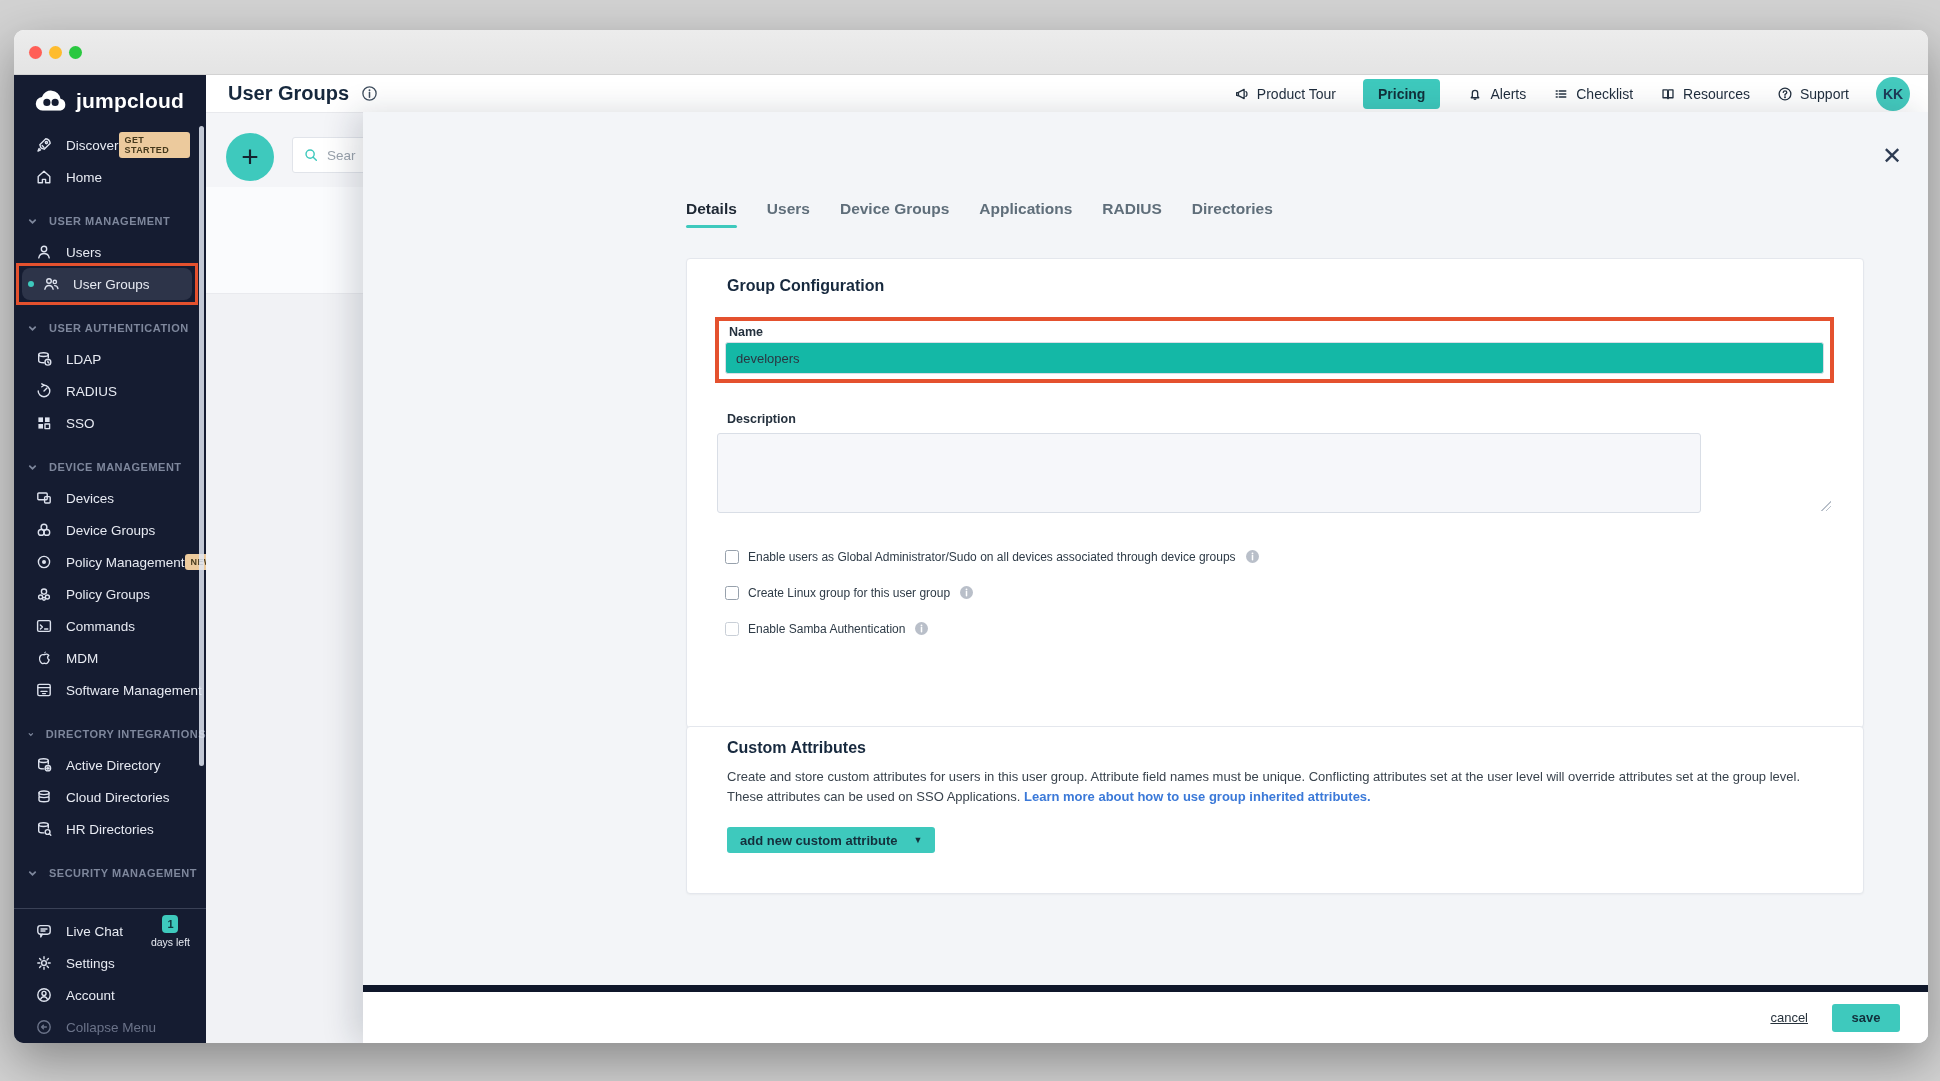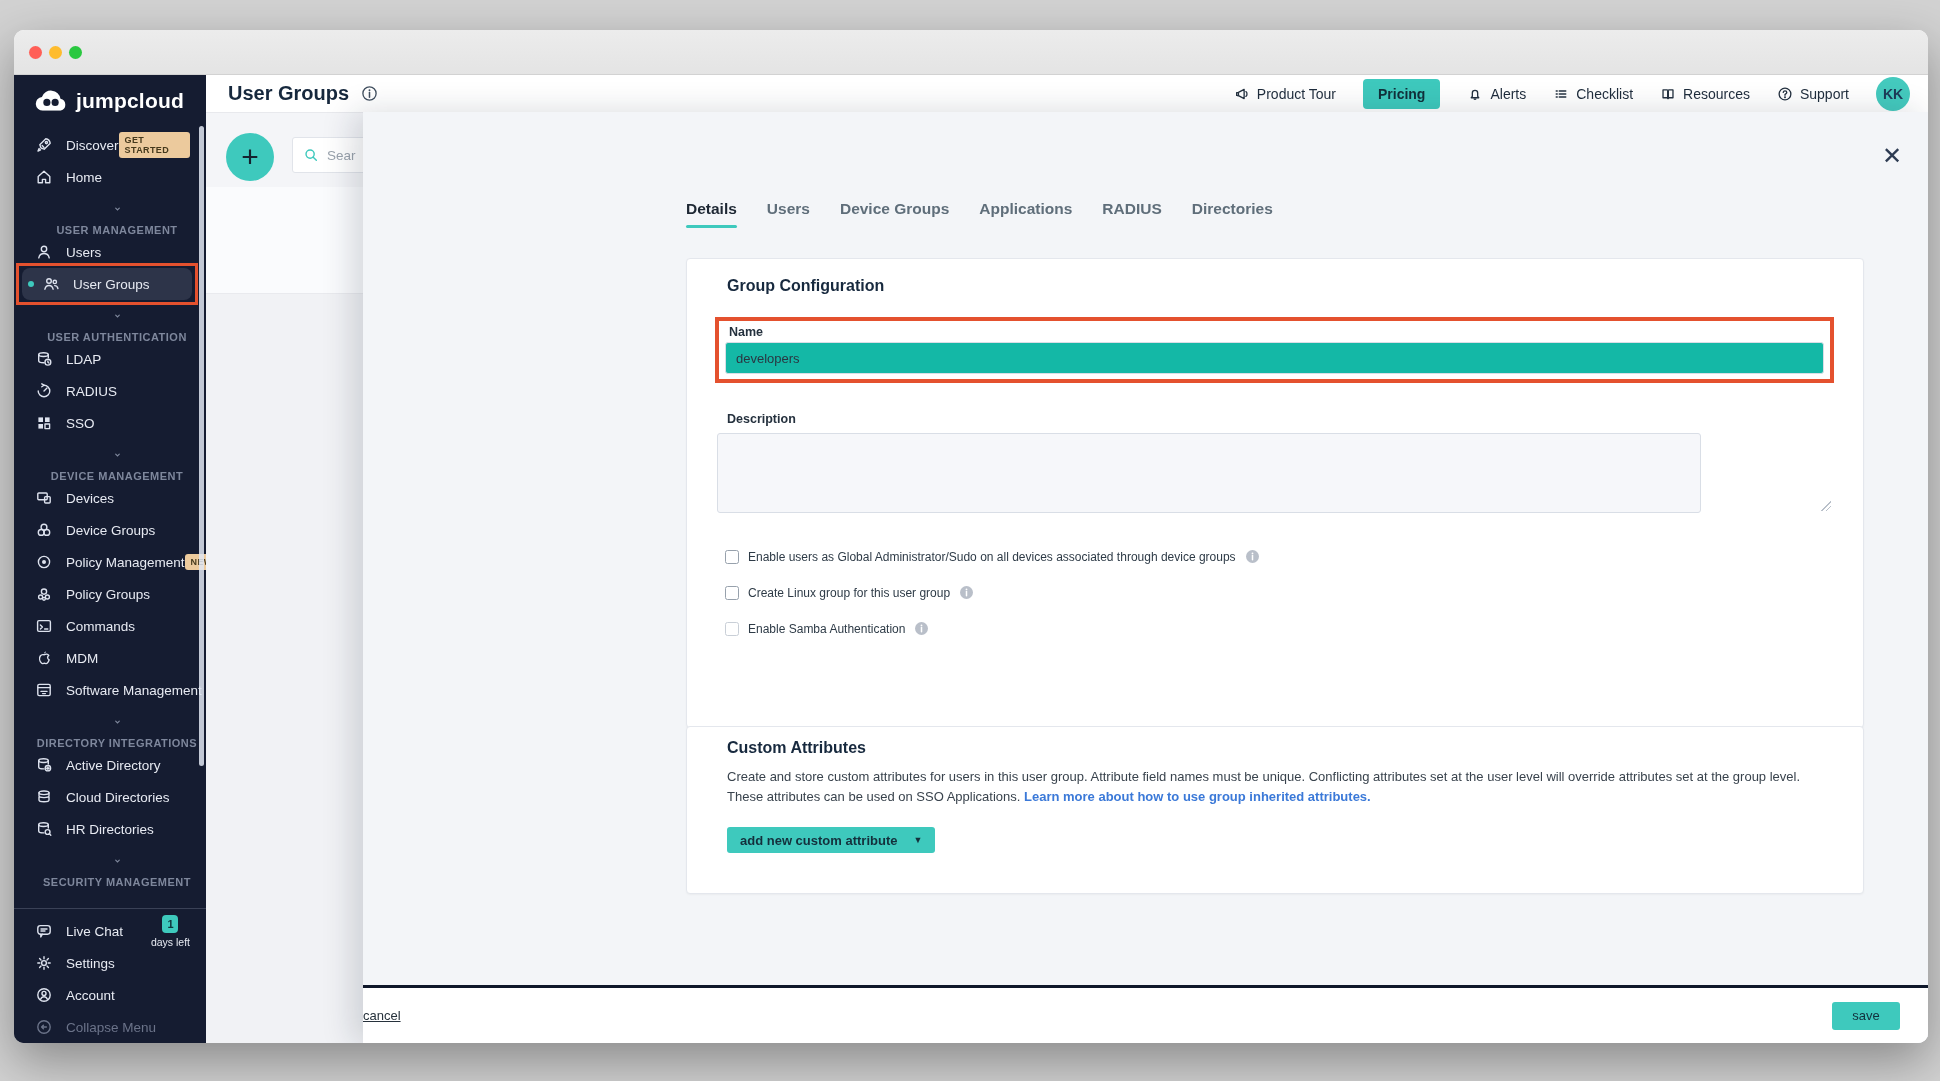--- a/index.html
+++ b/index.html
@@ -23,21 +23,21 @@
   .logo-text { font-size:21px; font-weight:700; color:#fff; letter-spacing:.2px; }
   .side-nav { padding-top:6px; }
   .sitem { position:relative; display:flex; align-items:center; height:32px; padding-left:7px; cursor:pointer; }
   .sdot { width:6px; height:6px; border-radius:50%; margin-right:8px; flex:none; background:transparent; }
   .sitem.active .sdot { background:#3ec9bd; }
   .sicon { width:18px; height:18px; flex:none; margin-right:13px; display:flex; align-items:center; justify-content:center; }
   .sicon svg { width:18px; height:18px; stroke:#dde2ee; fill:none; stroke-width:1.4; stroke-linecap:round; stroke-linejoin:round; }
   .slabel { font-size:13.5px; color:#e7eaf2; white-space:nowrap; }
   .sitem.active { margin:0 14px 0 8px; padding-left:6px; border-radius:8px; background:#2d3449; }
   .sitem.dim .slabel { color:#6b7389; } .sitem.dim svg { stroke:#6b7389; }
-  .ssection { display:flex; align-items:center; gap:12px; height:30px; padding-left:14px; margin-top:13px; cursor:pointer;flex-direction:column; }
+  .ssection { display:flex; align-items:center; gap:12px; height:30px; padding-left:14px; margin-top:13px; cursor:pointer; }
   .ssection svg { width:9px; height:9px; stroke:#7e879c; fill:none; stroke-width:2; stroke-linecap:round; }
   .ssection span.t { font-size:11px; font-weight:700; letter-spacing:.5px; color:#7e879c; white-space:nowrap; }
   .badge-tan { background:#ecca9d; color:#45391c; font-size:9px; font-weight:700; letter-spacing:.4px;
                border-radius:3px; padding:3px 6px; margin-left:auto; margin-right:16px; }
   .ann-side { position:absolute; left:-6px; right:-6px; top:-5px; bottom:-5px; border:3px solid #e4512e; pointer-events:none; }
   .side-scrollthumb { position:absolute; right:2px; top:51px; width:5px; height:640px; border-radius:3px; background:rgba(225,230,242,.85); }
   .side-footer { position:absolute; left:0; right:0; bottom:0; padding-top:6px; border-top:1px solid #3a4156; background:#151c31; }
   .side-footer .sitem { height:32px; }
   .lc-right { margin-left:auto; margin-right:16px; text-align:center; }
   .lc-badge { display:inline-block; min-width:16px; height:18px; line-height:18px; background:#3ec9bd; color:#10343b;
@@ -110,25 +110,25 @@
   .chk-label { font-size:12px; color:#2e3b47; }
   .i-info { width:15px; height:15px; cursor:pointer; }
 
   .ca-desc { position:absolute; left:40px; top:40px; width:1092px; font-size:13px; line-height:1.55; color:#39434d; }
   .ca-link { color:#3b79d8; font-weight:600; cursor:pointer; }
   .btn-attr { position:absolute; left:40px; top:100px; height:26px; display:inline-flex; align-items:center; gap:16px;
               background:#3ec9bd; border:none; border-radius:3px; padding:0 13px; font-size:13px; font-weight:600;
               color:#14303c; cursor:pointer; font-family:"Liberation Sans", sans-serif; }
   .btn-attr .caret { font-size:9px; }
 
-  .drawer-footer { position:absolute; left:0; right:0; bottom:0; height:58px; background:#fff; border-top:3px solid #0f172a;
-                   display:flex; align-items:center; justify-content:space-between; gap:24px; padding-right:28px; }
+  .drawer-footer { position:absolute; left:0; right:0; bottom:0; height:58px; background:#fff; border-top:7px solid #0f172a;
+                   display:flex; align-items:center; justify-content:flex-end; gap:24px; padding-right:28px; }
   .link-cancel { font-size:13px; color:#27323c; text-decoration:underline; cursor:pointer; }
   .btn-save { width:68px; height:28px; background:#3ec9bd; color:#12303c; border:none; border-radius:3px;
-              font-size:13px; font-weight:400; cursor:pointer; font-family:"Liberation Sans", sans-serif; }
+              font-size:13px; font-weight:700; cursor:pointer; font-family:"Liberation Sans", sans-serif; }
 </style>
 </head>
 <body>
 
 <div class="window">
   <div class="titlebar">
     <span class="tl red"></span>
     <span class="tl yellow"></span>
     <span class="tl green"></span>
   </div>

